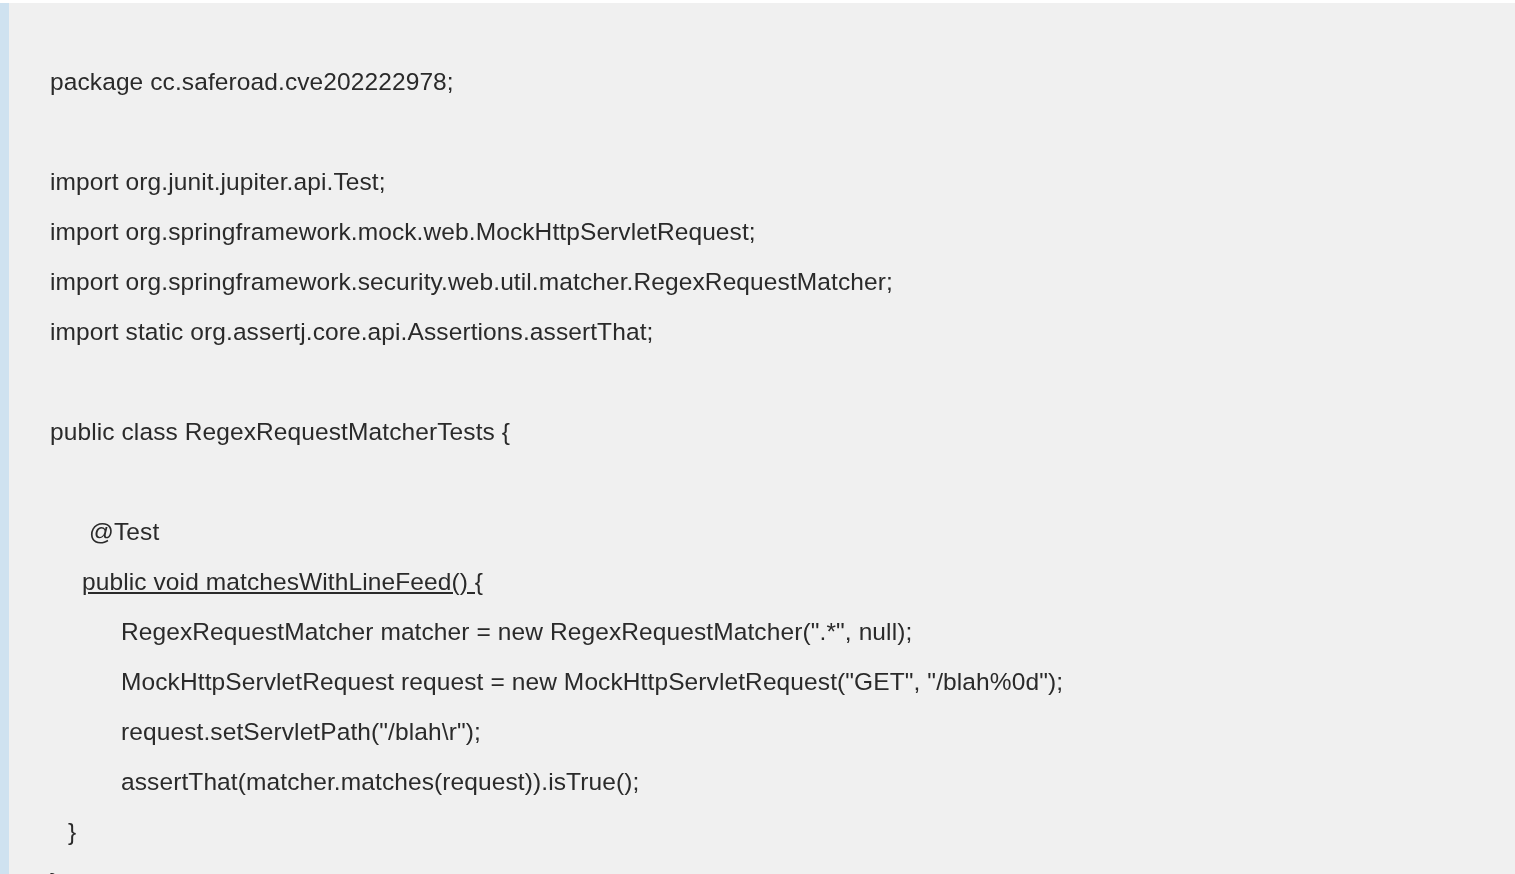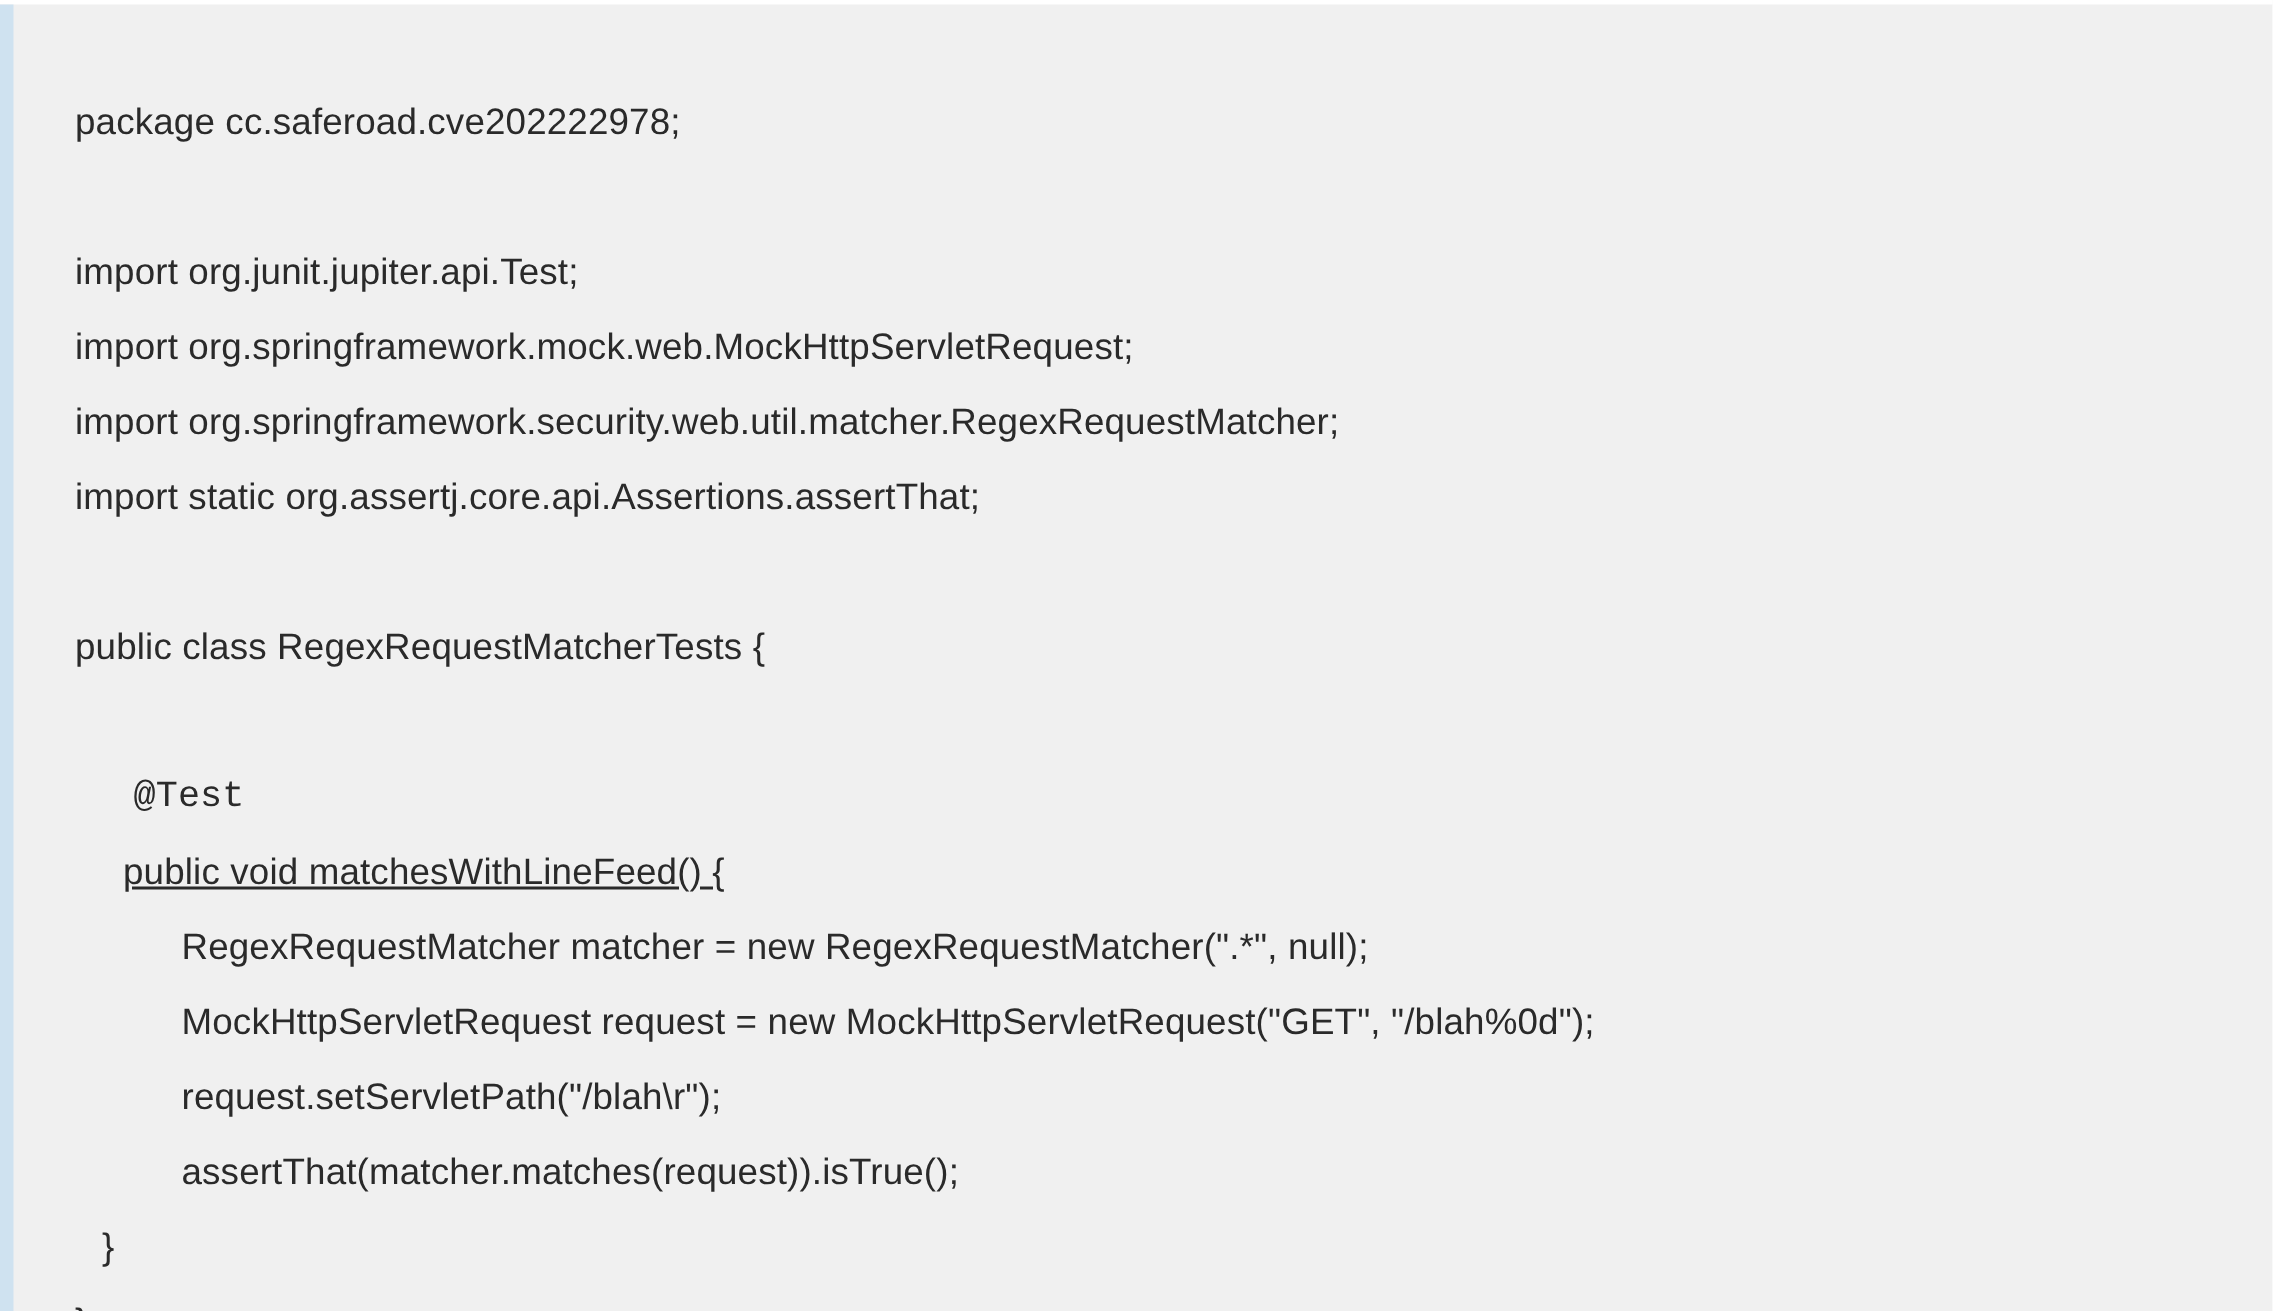--- a/index.html
+++ b/index.html
@@ -50,21 +50,21 @@
     margin: 0;
   }
 
   .code-line.blank {
     color: transparent;
   }
 
   
   .ind-0 { padding-left: 0px; }
   .ind-1 { padding-left: 32px; text-decoration: underline; }
-  .ind-2 { padding-left: 39px; font-family: Liberation Mono, monospace; }
+  .ind-2 { padding-left: 39px; }
   .ind-3 { padding-left: 71px; }
   .ind-close-inner { padding-left: 18px; }
 </style>
 </head>
 <body>
 
 <div class="top-gap"></div>
 
 <div class="code-block" style="background: rgb(240, 240, 240); border-left-color: rgb(207, 226, 240);">
   <pre class="code-lines" id="code-lines"><div class="code-line ind-0" style="color: rgb(42, 42, 42);">package cc.saferoad.cve202222978;</div><div class="code-line ind-0 blank" style="color: rgb(42, 42, 42);"></div><div class="code-line ind-0" style="color: rgb(42, 42, 42);">import org.junit.jupiter.api.Test;</div><div class="code-line ind-0" style="color: rgb(42, 42, 42);">import org.springframework.mock.web.MockHttpServletRequest;</div><div class="code-line ind-0" style="color: rgb(42, 42, 42);">import org.springframework.security.web.util.matcher.RegexRequestMatcher;</div><div class="code-line ind-0" style="color: rgb(42, 42, 42);">import static org.assertj.core.api.Assertions.assertThat;</div><div class="code-line ind-0 blank" style="color: rgb(42, 42, 42);"></div><div class="code-line ind-0" style="color: rgb(42, 42, 42);">public class RegexRequestMatcherTests {</div><div class="code-line ind-0 blank" style="color: rgb(42, 42, 42);"></div><div class="code-line ind-2" style="color: rgb(42, 42, 42);">@Test</div><div class="code-line ind-1" style="color: rgb(42, 42, 42);">public void matchesWithLineFeed() {</div><div class="code-line ind-3" style="color: rgb(42, 42, 42);">RegexRequestMatcher matcher = new RegexRequestMatcher(".*", null);</div><div class="code-line ind-3" style="color: rgb(42, 42, 42);">MockHttpServletRequest request = new MockHttpServletRequest("GET", "/blah%0d");</div><div class="code-line ind-3" style="color: rgb(42, 42, 42);">request.setServletPath("/blah\r");</div><div class="code-line ind-3" style="color: rgb(42, 42, 42);">assertThat(matcher.matches(request)).isTrue();</div><div class="code-line ind-close-inner" style="color: rgb(42, 42, 42);">}</div><div class="code-line ind-0" style="color: rgb(42, 42, 42);">}</div></pre>

